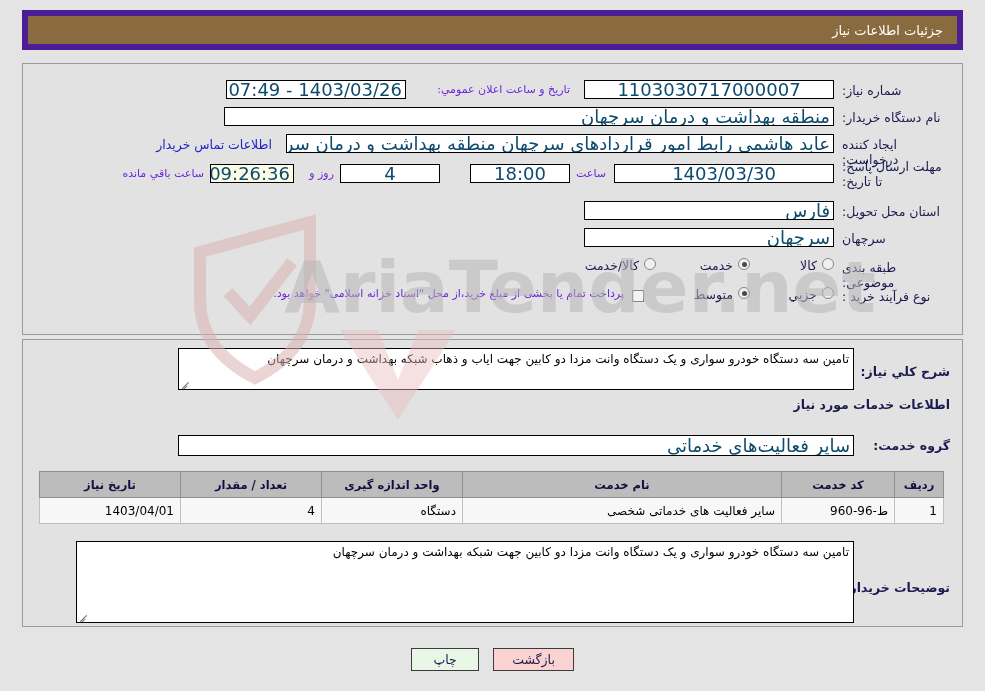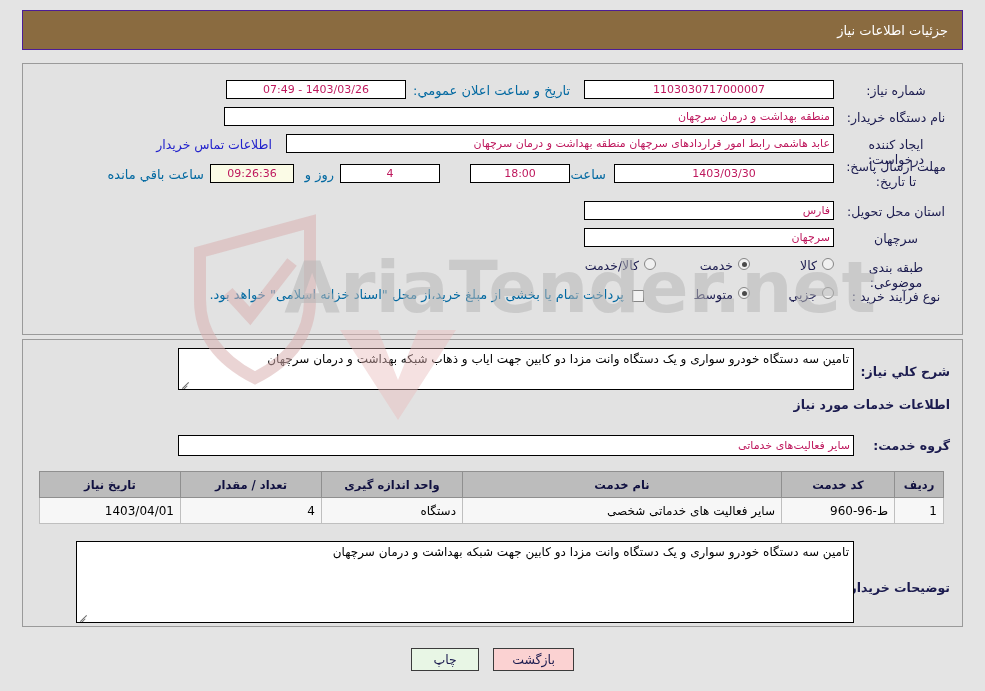--- a/index.html
+++ b/index.html
@@ -28,21 +28,21 @@
   }
 
   
   .titlebar {
     position: absolute;
     top: 10px;
     right: 22px;
     left: 22px;
     height: 40px;
     background: #8a6b40;
-    border: 1px solid #4c1d95;
+    border: 6px solid #4c1d95;
     box-sizing: border-box;
     display: flex;
     align-items: center;
     justify-content: flex-start;
     padding: 0 14px;
     z-index: 2;
   }
   .titlebar .title-text {
     color: #ffffff;
     font-size: 13px;
@@ -65,49 +65,49 @@
     font-size: 12.5px;
     color: #1b1b4f;
     text-align: right;
     line-height: 15px;
   }
   .fld {
     background: #ffffff;
     border: 1px solid #000000;
     box-sizing: border-box;
     height: 19px;
-    font-size: 11px;
-    color: #be185d;
+    font-size: 18px;
+    color: #0c4a6e;
     padding: 0 3px;
     line-height: 17px;
     overflow: hidden;
     text-overflow: clip;
     white-space: nowrap;
   }
   .fld.center { text-align: center; }
   .fld.right  { text-align: right; }
   .fld.yellow { background: #fbfbe6; }
 
   .linkish {
     color: #2222cc;
     font-size: 12.5px;
     cursor: pointer;
   }
   .plaintext {
-    font-size: 13px;
-    color: #0369a1;
+    font-size: 11px;
+    color: #6d28d9;
     text-align: right;
   }
 
   
   .labelcol {
     position: absolute;
     right: 12px;
     width: 108px;
-    text-align: center;
+    text-align: left;
   }
 
   
   .radio {
     display: inline-block;
     width: 12px;
     height: 12px;
     border-radius: 50%;
     border: 1px solid #868686;
     background: #f0f0f0;

